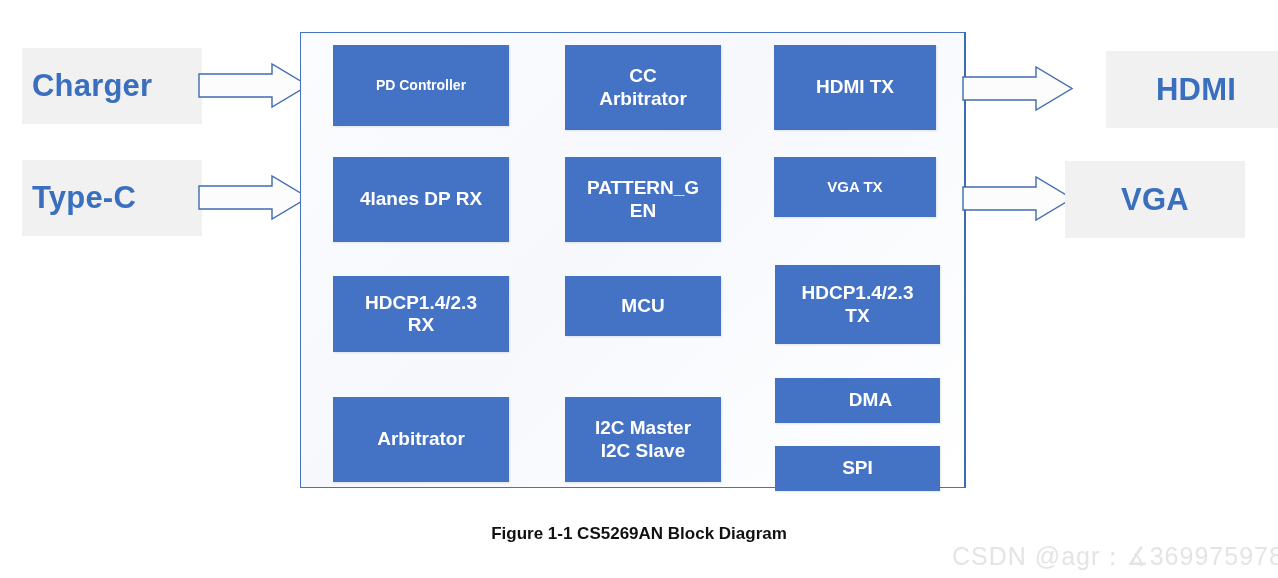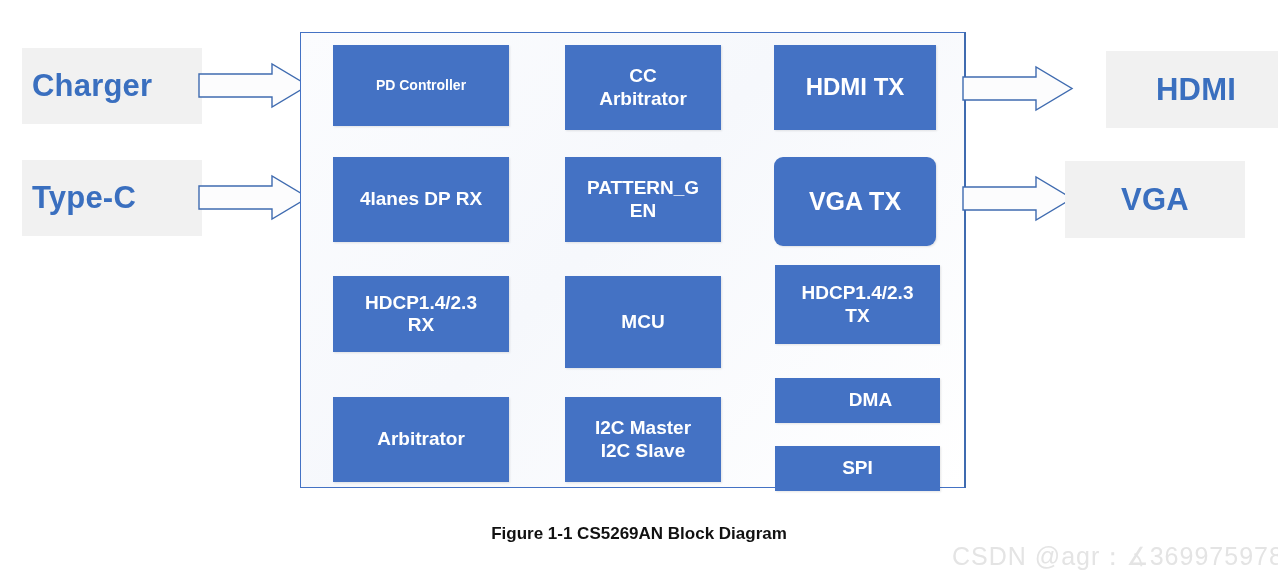--- a/index.html
+++ b/index.html
@@ -115,28 +115,28 @@
 RX</div>
 
   <div class="abs block" id="blk-billboard" style="left:32px; top:364px; width:176px; height:85px; font-size:19px;">Arbitrator</div>
 
   <div class="abs block" id="blk-pattern-gen" style="left:264px; top:124px; width:156px; height:85px; font-size:19px;">PATTERN_G
 EN</div>
 
   <div class="abs block" id="blk-cc-arbitrator" style="left:264px; top:12px; width:156px; height:85px; font-size:19px;">CC
 Arbitrator</div>
 
-  <div class="abs block" id="blk-mcu" style="left:264px; top:243px; width:156px; height:92px; font-size:19px;">MCU</div>
+  <div class="abs block" id="blk-mcu" style="left:264px; top:243px; width:156px; height:60px; font-size:19px;">MCU</div>
 
   <div class="abs block" id="blk-i2c" style="left:264px; top:364px; width:156px; height:85px; font-size:19px;">I2C Master
 I2C Slave</div>
 
-  <div class="abs block" id="blk-hdmi-tx" style="left:473px; top:12px; width:162px; height:85px; font-size:24px;">HDMI TX</div>
+  <div class="abs block" id="blk-hdmi-tx" style="left:473px; top:12px; width:162px; height:85px; font-size:19px;">HDMI TX</div>
 
-  <div class="abs block" id="blk-vga-tx" style="left:473px; top:124px; width:162px; height:89px; font-size:25px;border-radius:9px;">VGA TX</div>
+  <div class="abs block" id="blk-vga-tx" style="left:473px; top:124px; width:162px; height:60px; font-size:15px;">VGA TX</div>
 
   <div class="abs block" id="blk-hdcp-tx" style="left:474px; top:232px; width:165px; height:79px; font-size:19px;">HDCP1.4/2.3
 TX</div>
 
   <div class="abs block" id="blk-dma" style="left:474px; top:345px; width:165px; height:45px; font-size:19px;padding-left:26px;">DMA</div>
 
   <div class="abs block" id="blk-spi" style="left:474px; top:403px; width:165px; height:45px; font-size:19px;margin-top:10px;">SPI</div>
 </div>
 
 <div class="bus-line" style="left:964px; top:32px; width:1.6px; height:456px;"></div>

